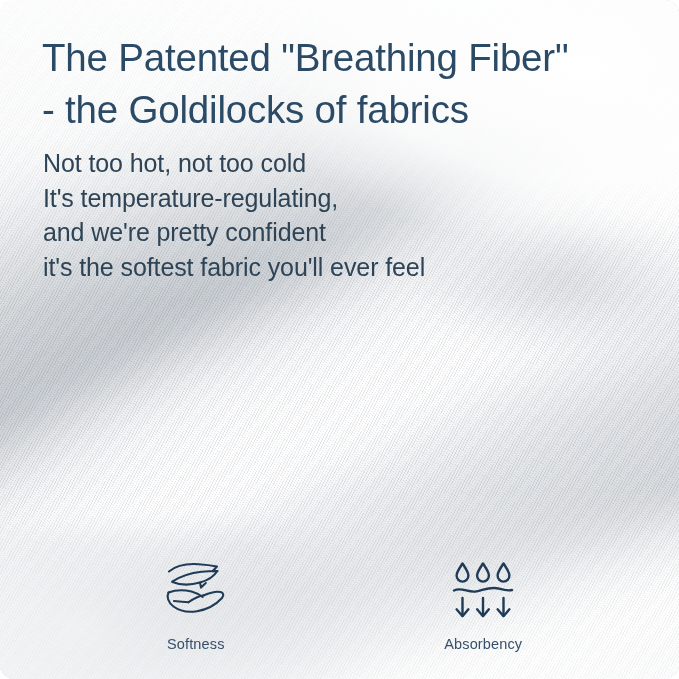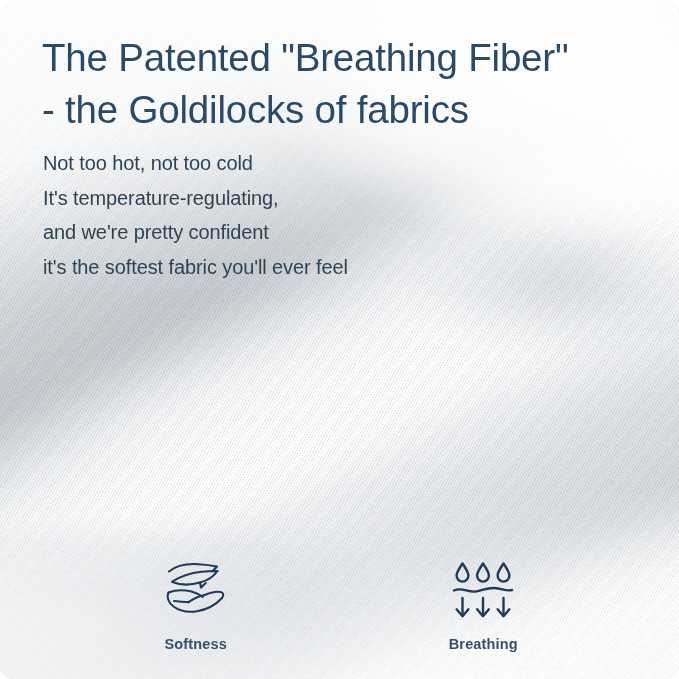--- a/index.html
+++ b/index.html
@@ -177,21 +177,21 @@
     white-space: pre-line;
   }
 
   .subhead {
     position: absolute;
     left: 43px;
     top: 146px;
     width: 470px;
     margin: 0;
     color: #2e4456;
-    font-size: 20px;
+    font-size: 25px;
     font-weight: 400;
     line-height: 34.5px;
     letter-spacing: -0.1px;
     white-space: pre-line;
   }
 
   
   .features {
     position: absolute;
     left: 52px;
@@ -210,21 +210,21 @@
   .feature-icon {
     width: 72px;
     height: 66px;
     display: block;
   }
   .feature-icon svg { display: block; width: 100%; height: 100%; }
   .feature-label {
     margin-top: 14px;
     color: #35506a;
     font-size: 14.5px;
-    font-weight: 700;
+    font-weight: 400;
     letter-spacing: 0.15px;
     line-height: 1;
   }
 </style>
 </head>
 <body>
 
 <div id="ad-card">
 
   <div class="fabric-base"></div>
@@ -285,18 +285,18 @@
             <path d="M7 33.5 C14.5 29.6 21.5 36.2 29.5 34.4 C37.5 32.6 44.0 29.2 52.0 31.6 C57.5 33.2 61.0 34.2 65 33.0"></path>
 
             <line x1="15.5" y1="41" x2="15.5" y2="58.5"></line>
             <path d="M9.6 52.3 L15.5 59.2 L21.4 52.3"></path>
             <line x1="36.0" y1="41" x2="36.0" y2="58.5"></line>
             <path d="M30.1 52.3 L36.0 59.2 L41.9 52.3"></path>
             <line x1="56.5" y1="41" x2="56.5" y2="58.5"></line>
             <path d="M50.6 52.3 L56.5 59.2 L62.4 52.3"></path>
           </svg>
         </span>
-        <span class="feature-label">Breathing</span>
+        <span class="feature-label">Absorbency</span>
       </div>
 
     </div>
   </div>
 </div>
 
 </body></html>

